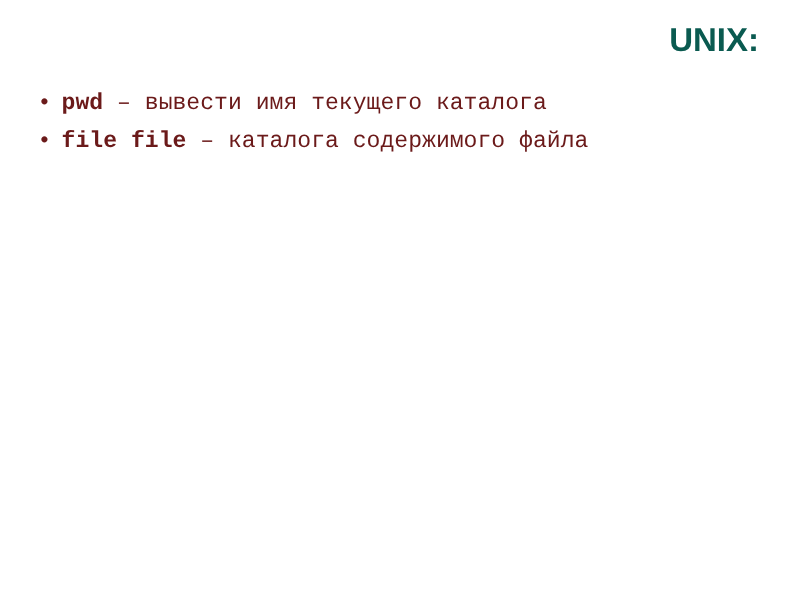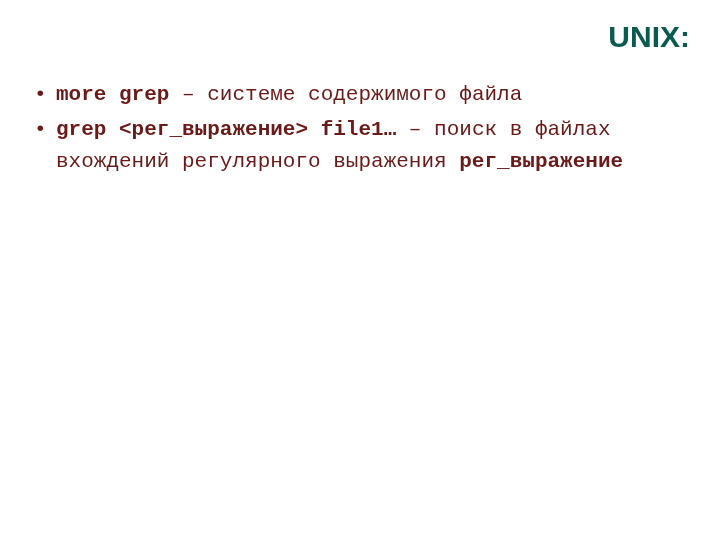--- a/index.html
+++ b/index.html
@@ -39,18 +39,18 @@
     }
     .bold { font-weight: bold; }
   </style>
 </head>
 <body>
 
 <h1 class="title">UNIX:</h1>
 
 <ul class="list">
   <li>
-    <span class="bold">more grep</span><span> – </span><span>системе содержимого файла</span>
+    <span class="bold">pwd</span><span> – </span><span>вывести имя текущего каталога</span>
   </li>
   <li>
-    <span class="bold">grep &lt;рег_выражение&gt; file1…</span><span> – </span><span>поиск в файлах вхождений регулярного выражения </span><span class="bold">рег_выражение</span>
+    <span class="bold">file file</span><span> – </span><span>каталога содержимого файла</span>
   </li>
 </ul>
 
 </body></html>

